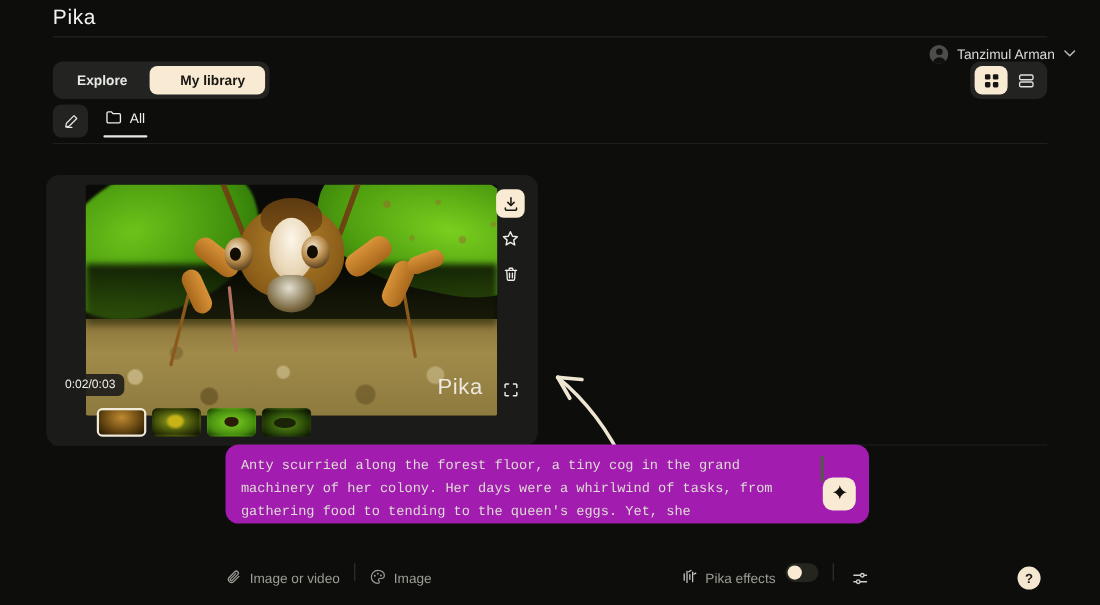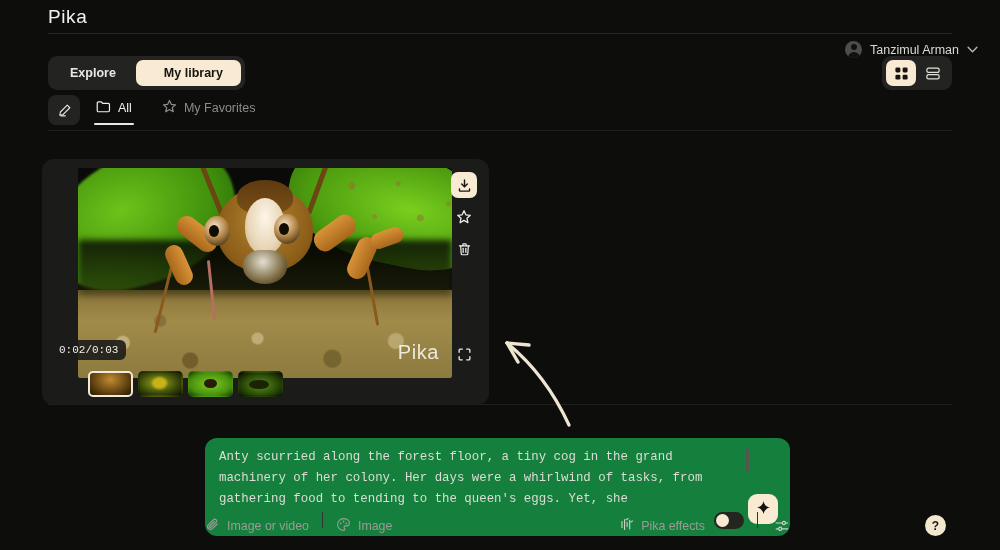--- a/index.html
+++ b/index.html
@@ -214,21 +214,21 @@
   .thin-leg.c { left: 292px; top: 86px; height: 72px; transform: rotate(-10deg); }
 
   .pika-wm {
     position: absolute; right: 13px; bottom: 14px;
     color: rgba(255,255,255,.82); font-size: 20px; letter-spacing: .6px;
   }
   .time-badge {
     position: absolute; left: 9px; bottom: 45px;
     background: rgba(28,28,26,.9); color: #f1f1ec;
     font-size: 11px; padding: 4px 8px; border-radius: 6px;
-    font-family: Liberation Mono, monospace;
+    font-family: Liberation Sans, sans-serif;
   }
   .side-actions {
     position: absolute; right: 12px; top: 13px;
     display: flex; flex-direction: column; align-items: center; gap: 6px;
   }
   .act {
     width: 26px; height: 26px; border-radius: 7px; border: none;
     background: transparent; display: flex; align-items: center; justify-content: center;
     cursor: pointer;
   }
@@ -263,22 +263,22 @@
   .section-divider {
     position: absolute; left: 48px; top: 404px; width: 904px; height: 1px;
     background: #1f1f1d;
   }
 
   
   .arrow { position: absolute; left: 495px; top: 333px; pointer-events: none; }
 
   
   .prompt-wrap {
-    position: absolute; left: 205px; top: 438px; width: 585px; height: 98px;
-    background: #15803d; border-radius: 12px;
+    position: absolute; left: 205px; top: 404px; width: 585px; height: 72px;
+    background: #a21caf; border-radius: 12px;
   }
   .prompt-text {
     position: absolute; left: 14px; top: 9px; width: 525px;
     color: #dedcd5; font-size: 12.4px; line-height: 21px;
     font-family: "Liberation Mono", monospace;
     white-space: pre-wrap; overflow: hidden; cursor: text;
   }
   .scrollthumb {
     position: absolute; right: 41px; top: 10px; width: 3px; height: 24px;
     background: #56564f; border-radius: 2px; cursor: pointer;
@@ -372,28 +372,20 @@
         <path d="M4.6 15.4h5.4"></path>
       </svg>
     </button>
     <button class="tab active">
       <span>
         <svg width="15" height="14" viewBox="0 0 16 15" fill="none" stroke="#f0f0eb" stroke-width="1.3" stroke-linejoin="round">
           <path d="M1.3 3.2a1.3 1.3 0 011.3-1.3h3.1l1.4 1.7h6a1.3 1.3 0 011.3 1.3v6.4a1.3 1.3 0 01-1.3 1.3H2.6a1.3 1.3 0 01-1.3-1.3z"></path>
         </svg>
       </span>
       <span>All</span>
-    </button>
-    <button class="tab">
-      <span>
-        <svg width="15" height="15" viewBox="0 0 16 16" fill="none" stroke="#8d8d87" stroke-width="1.3" stroke-linejoin="round">
-          <path d="M8 1.6l1.9 4.1 4.5.5-3.4 3 1 4.4L8 11.3l-4 2.3 1-4.4-3.4-3 4.5-.5z"></path>
-        </svg>
-      </span>
-      <span>My Favorites</span>
     </button>
   </div>
   <div class="nav-divider"></div>
 
   <div class="card">
     <div class="video">
       <div class="vimg">
         <div class="leaf-a"></div>
         <div class="leaf-b"></div>
         <div class="ground"></div>

